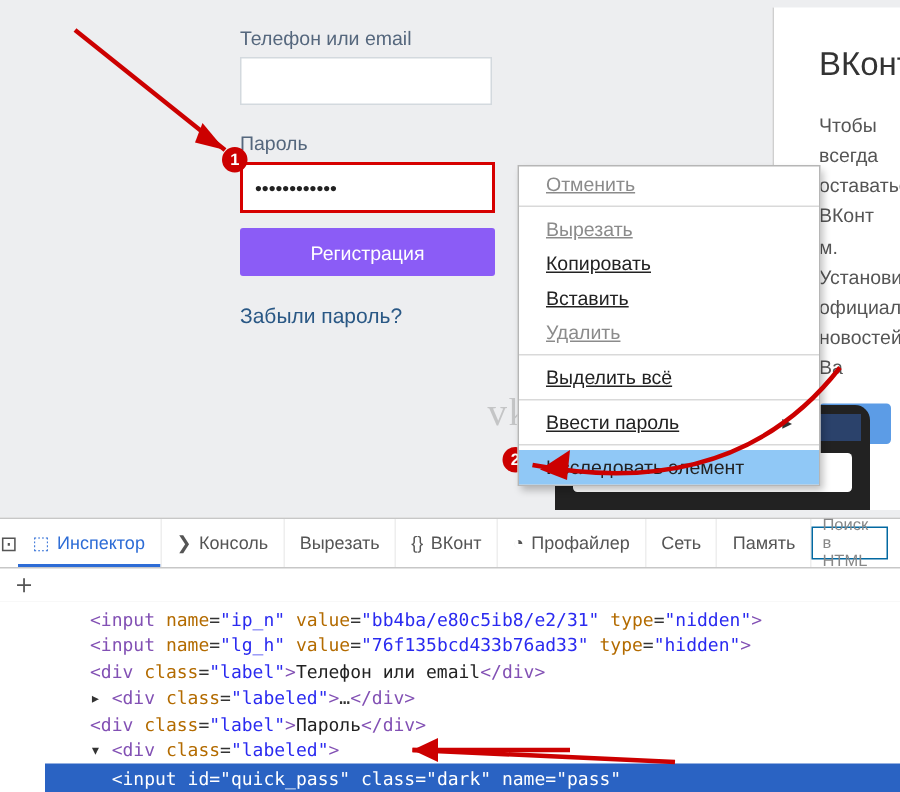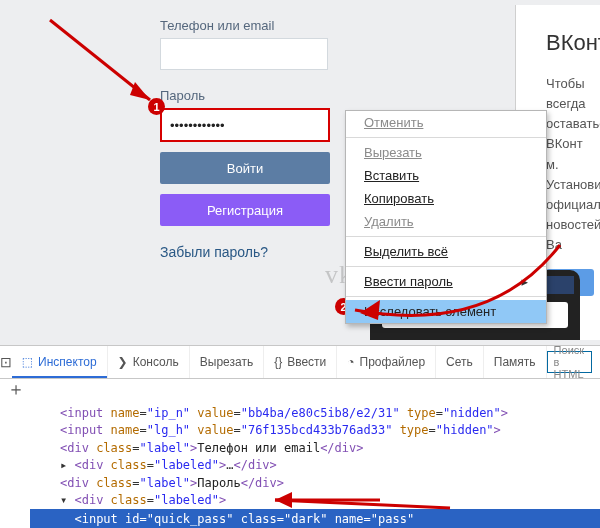--- a/index.html
+++ b/index.html
@@ -62,21 +62,20 @@
 
 <div class="top">
   <div class="left">
     <div class="lbl">Телефон или email</div>
     <div class="ibox blur"></div>
 
     <div class="lbl">Пароль</div>
     <div class="badge" style="left:148px;top:98px">1</div>
     <div class="ibox pass">••••••••••••</div>
 
-    <div class="btn">Войти</div>
     <div class="btn reg">Регистрация</div>
     <div class="forgot">Забыли пароль?</div>
   </div>
 
   <div class="right">
     <div class="h1">ВКонтакте</div>
     <div class="rt">Чтобы всегда оставаться ВКонт</div>
     <div class="rt">м. Установите официал</div>
     <div class="rt">новостей Ва</div>
     <div class="inst">Уст</div>
@@ -85,24 +84,24 @@
 
 <div class="ctxmenu">
   <div class="mi dis">
         <span><span class="u">Отменить</span></span>
       </div>
   <div class="sep"></div>
   <div class="mi dis">
         <span><span class="u">Вырезать</span></span>
       </div>
   <div class="mi">
-        <span><span class="u">Вставить</span></span>
+        <span><span class="u">Копировать</span></span>
       </div>
   <div class="mi">
-        <span><span class="u">Копировать</span></span>
+        <span><span class="u">Вставить</span></span>
       </div>
   <div class="mi dis">
         <span><span class="u">Удалить</span></span>
       </div>
   <div class="sep"></div>
   <div class="mi">
         <span><span class="u">Выделить всё</span></span>
       </div>
   <div class="sep"></div>
   <div class="mi">
@@ -134,21 +133,21 @@
       </div>
   <div class="t">
         <span>❯</span>
         <span>Консоль</span>
       </div>
   <div class="t">
         <span>Вырезать</span>
       </div>
   <div class="t">
         <span>{}</span>
-        <span>Ввести</span>
+        <span>ВКонт</span>
       </div>
   <div class="t">
         <span>◔</span>
         <span>Профайлер</span>
       </div>
   <div class="t">
         <span>Сеть</span>
       </div>
   <div class="t">
         <span>Память</span>

